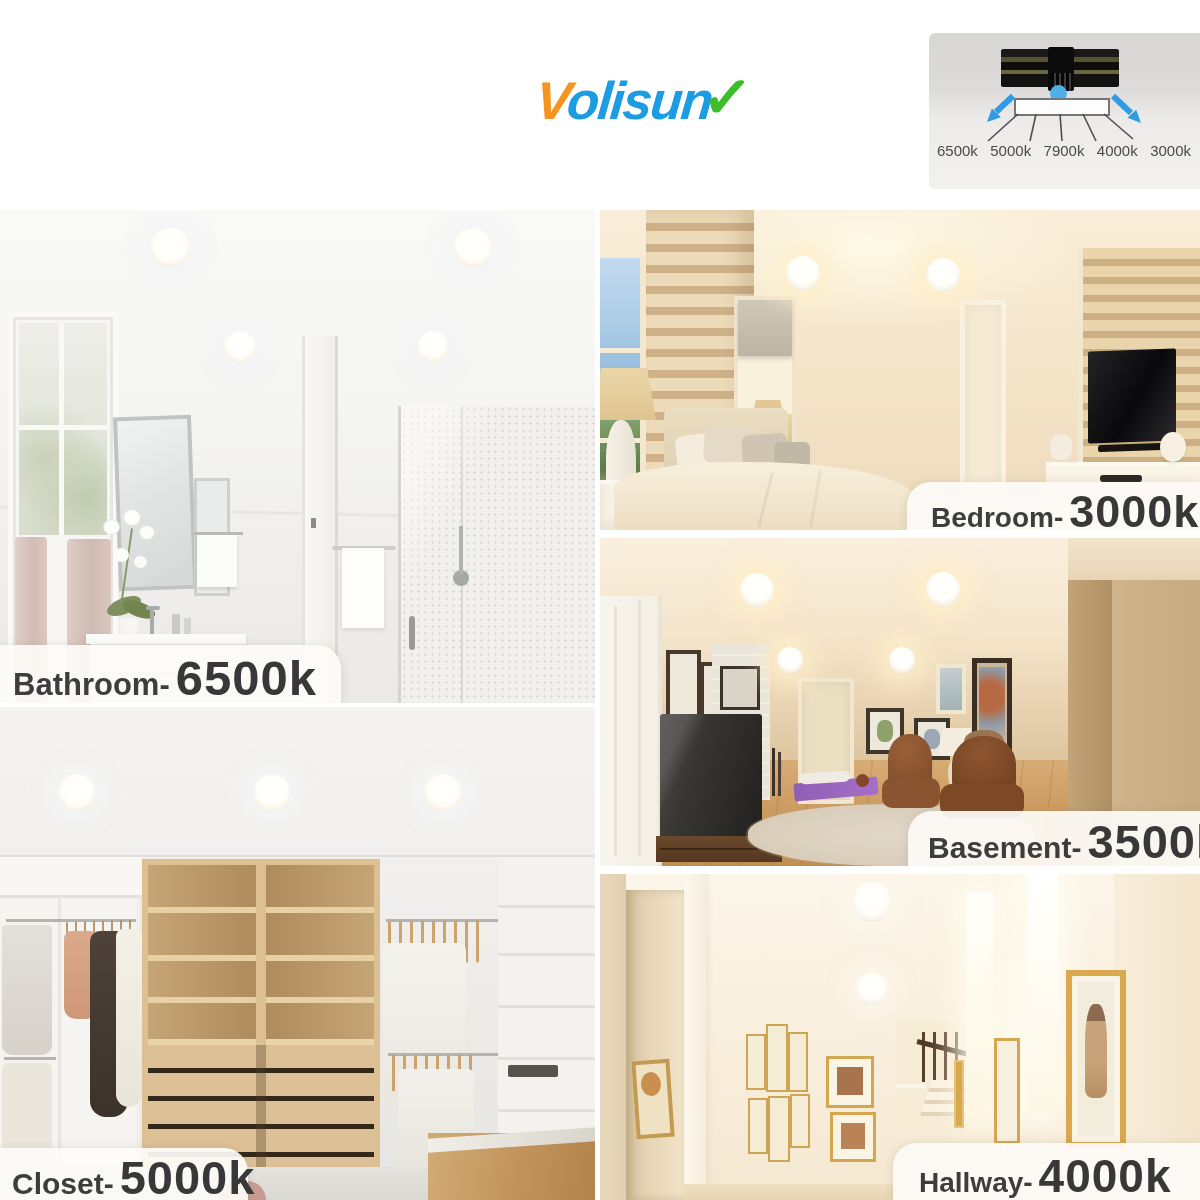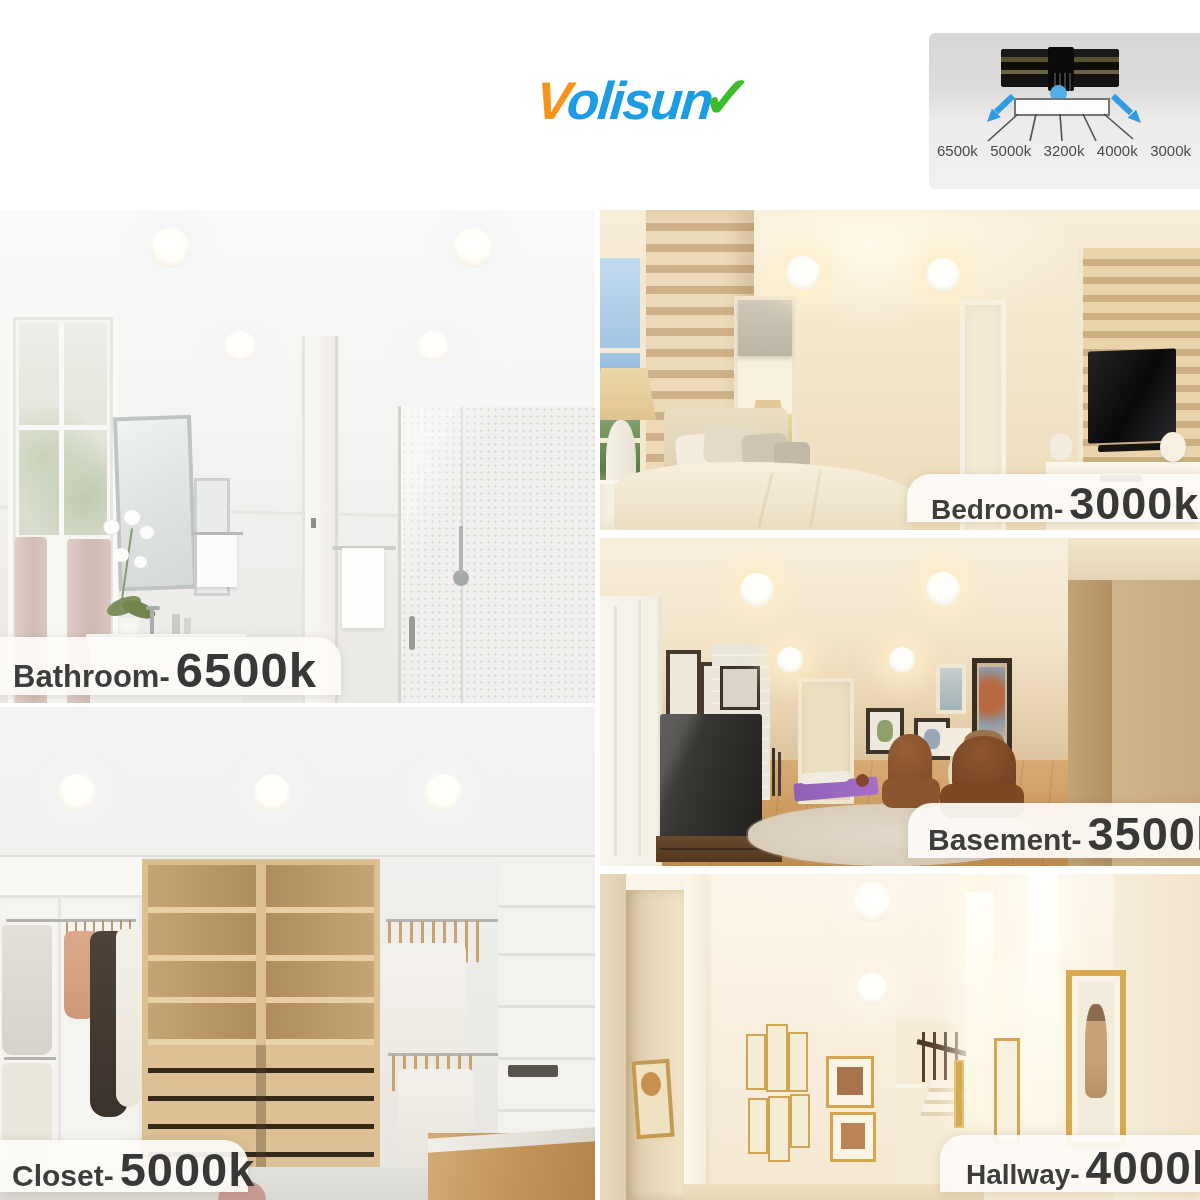--- a/index.html
+++ b/index.html
@@ -48,35 +48,35 @@
     background:linear-gradient(180deg,#FCF6EA 0%,#F9EFDE 45%,#F5E8D2 100%);}
 
   
   .lamp{border-radius:50%;
     background:radial-gradient(circle at 50% 42%,#FFFFFF 0%,#FFFEF9 50%,#F2EDDF 80%,#EAE3D2 100%);}
   .lamp.warm{box-shadow:0 0 26px 13px rgba(255,238,200,0.90);}
   .lamp.cool{box-shadow:0 0 22px 11px rgba(243,244,245,0.95);}
   .lamp.neutral{box-shadow:0 0 24px 12px rgba(252,247,234,0.95);}
 
   
-  .tag{position:absolute;bottom:8px;display:flex;align-items:baseline;box-sizing:border-box;
+  .tag{position:absolute;bottom:0;display:flex;align-items:baseline;box-sizing:border-box;
     background:rgba(253,251,247,0.93);box-shadow:0 1px 10px rgba(110,100,80,0.18);line-height:1;}
   .tag .tn{font-weight:bold;color:#3D3D3D;}
   .tag .tt{font-weight:bold;color:#383838;margin-left:6px;letter-spacing:1px;}
   .tag.left{left:0;border-radius:0 24px 0 0;}
   .tag.right{right:0;border-radius:24px 0 0 0;}
   #tag-bathroom{width:341px;height:58px;padding:9px 0 0 13px;}
   #tag-bathroom .tn{font-size:31px;} #tag-bathroom .tt{font-size:49px;}
   #tag-bedroom{width:293px;height:48px;padding:7px 0 0 24px;}
   #tag-bedroom .tn{font-size:28px;} #tag-bedroom .tt{font-size:45px;}
   #tag-basement{width:292px;height:55px;padding:7px 0 0 20px;}
   #tag-basement .tn{font-size:30px;} #tag-basement .tt{font-size:47px;}
   #tag-closet{width:248px;height:52px;padding:6px 0 0 12px;}
   #tag-closet .tn{font-size:30px;} #tag-closet .tt{font-size:47px;}
-  #tag-hallway{width:260px;height:57px;padding:10px 0 0 26px;}
+  #tag-hallway{width:307px;height:57px;padding:10px 0 0 26px;}
   #tag-hallway .tn{font-size:28px;} #tag-hallway .tt{font-size:46px;}
 </style>
 </head>
 <body>
 
 <div class="canvas">
 
   <div class="brand"><span class="bv">V</span><span class="br">olisun</span></div>
   <span class="bcheck">✓</span>
 
@@ -93,21 +93,21 @@
       <line x1="154" y1="81" x2="167" y2="108" stroke="#4F4F4F" stroke-width="1.6"></line>
       <line x1="175" y1="81" x2="204" y2="106" stroke="#4F4F4F" stroke-width="1.6"></line>
       <line x1="84" y1="63" x2="67" y2="79" stroke="#2E9BE2" stroke-width="6"></line>
       <polygon points="58,89 62.9,75.5 71.9,84.3" fill="#2E9BE2"></polygon>
       <line x1="184" y1="63" x2="202" y2="80" stroke="#2E9BE2" stroke-width="6"></line>
       <polygon points="212,90 198.6,84.7 207.2,76.7" fill="#2E9BE2"></polygon>
     </svg>
     <div class="sw-labels">
       <span>6500k</span>
       <span>5000k</span>
-      <span>3200k</span>
+      <span>7900k</span>
       <span>4000k</span>
       <span>3000k</span>
     </div>
   </div>
 
   <div id="ph-bathroom" class="photo">
     <div style="left:0;top:302px;width:600px;height:3px;background:#E7E6E3;transform:rotate(1.2deg);"></div>
     <div style="left:8px;top:102px;width:100px;height:392px;background:#F7F6F3;border:5px solid #FAF9F7;box-shadow:inset 0 0 0 3px #E8E6E2;">
       <div style="left:6px;top:6px;width:88px;height:212px;background:linear-gradient(180deg,#EDEEE8 0%,#E3E6DB 55%,#D7DCCC 100%);"></div>
       <div style="left:6px;top:90px;width:88px;height:128px;background:radial-gradient(circle at 30% 40%,#C9D2B8 0%,rgba(201,210,184,0) 60%),radial-gradient(circle at 75% 70%,#BFCBAE 0%,rgba(191,203,174,0) 55%);"></div>

